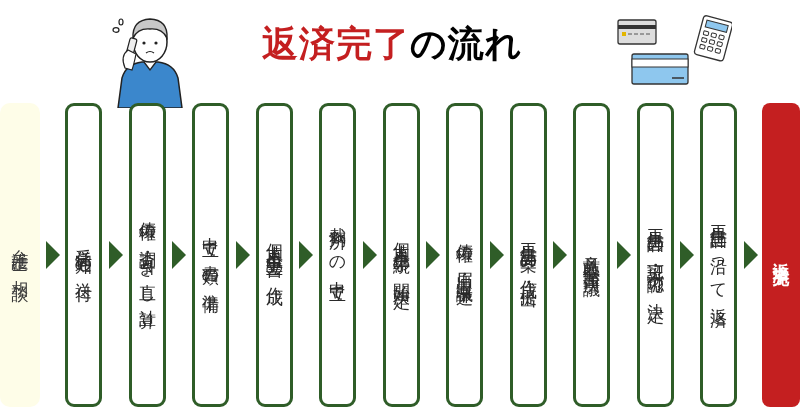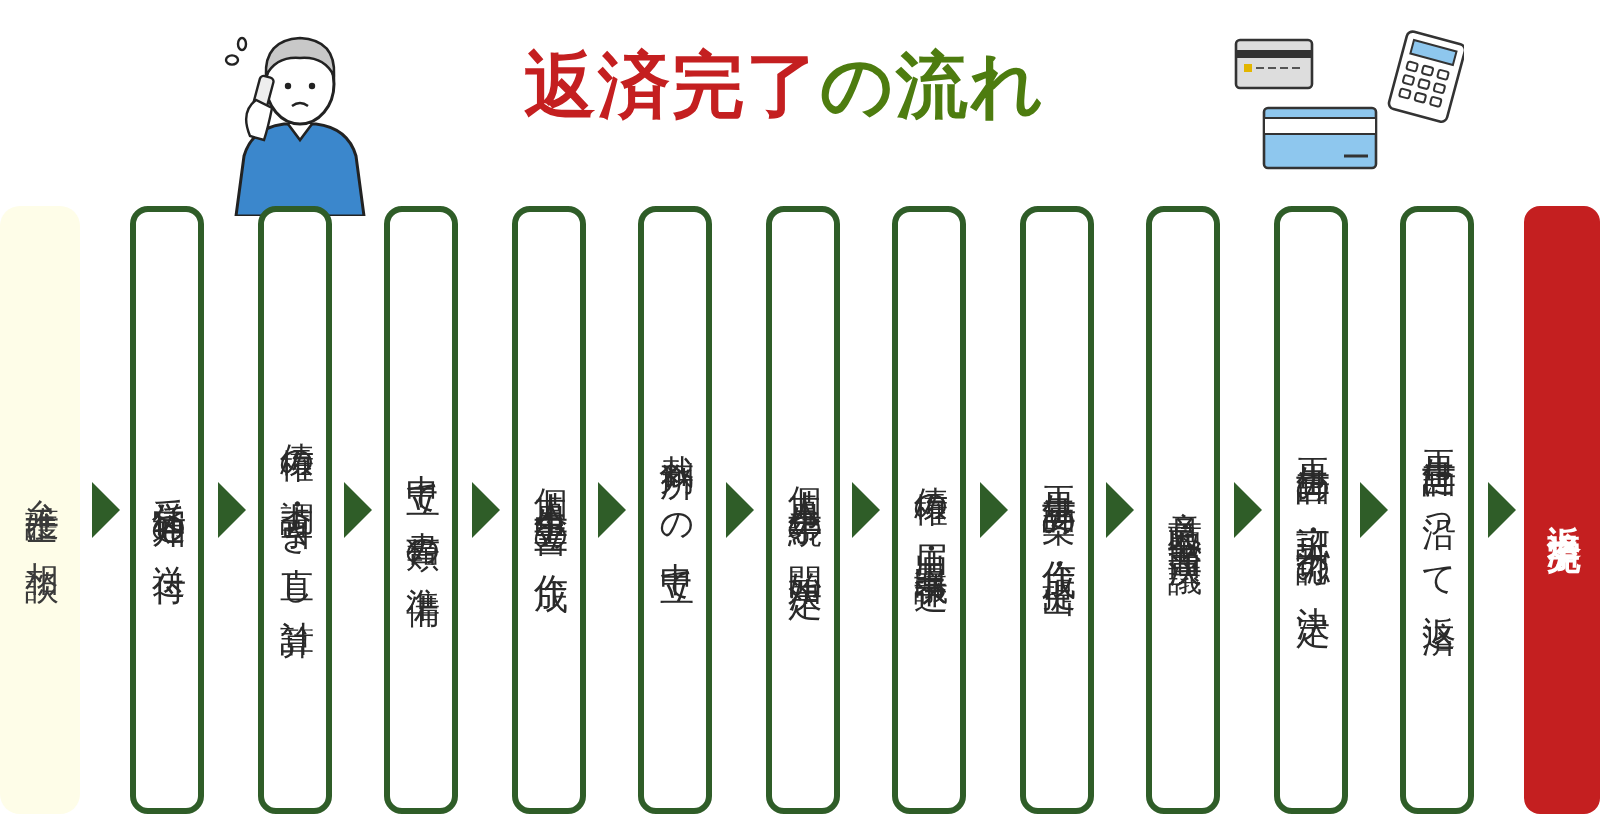--- a/index.html
+++ b/index.html
@@ -1,21 +1,21 @@
 <!DOCTYPE html>
 <html><head>
 <meta charset="utf-8">
 <style>
   html, body { margin:0; padding:0; background:#ffffff; }
   body { width:800px; height:410px; position:relative; overflow:hidden;
          font-family: "DejaVu Sans", "Liberation Sans", sans-serif; }
   .title { position:absolute; left:262px; top:22px; font-size:36px; font-weight:bold;
            letter-spacing:1px; white-space:nowrap; line-height:44px; }
   .title .red { color:#c41f20; }
-  .title .dark { color:#4d7c0f; }
+  .title .dark { color:#000000; }
   .illus-person { position:absolute; left:108px; top:8px; width:82px; height:100px; }
   .illus-cards { position:absolute; left:612px; top:12px; width:120px; height:76px; }
   .steps { position:absolute; left:0; top:103px; width:800px; height:304px; }
   .step { position:absolute; top:0; height:304px; box-sizing:border-box; border-radius:9px;
           display:flex; align-items:center; justify-content:center; }
   .step.start { background:#fefde8; width:40px; left:0; border-radius:10px; }
   .step.mid { background:#fff; border:3px solid #2f5d28; width:37px; }
   .step.end { background:#c41f20; width:38px; left:762px; border-radius:8px; }
   .vtext { writing-mode: vertical-rl; text-orientation: upright; font-size:17px;
            color:#2a2a2a; letter-spacing:3px; line-height:1; white-space:nowrap; }

